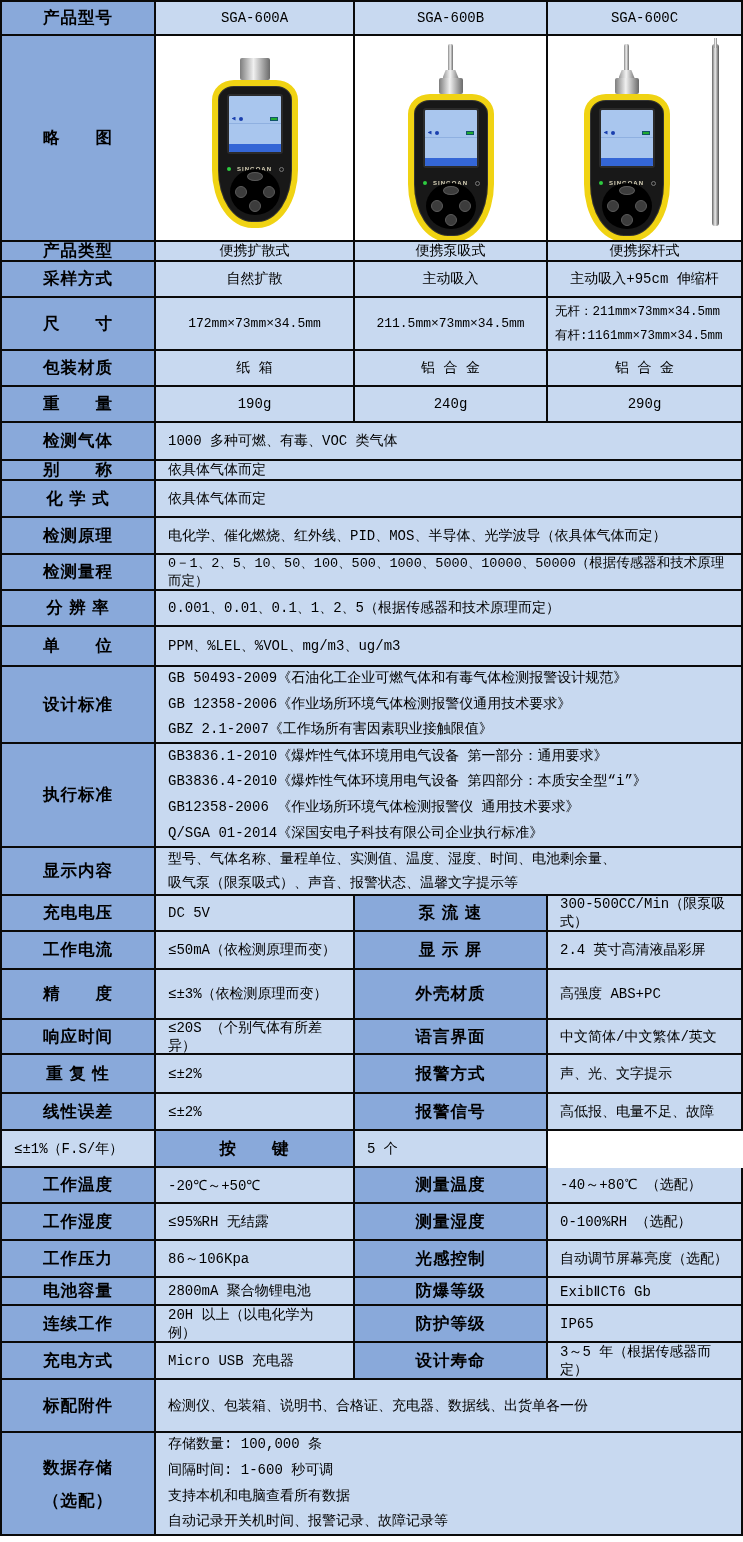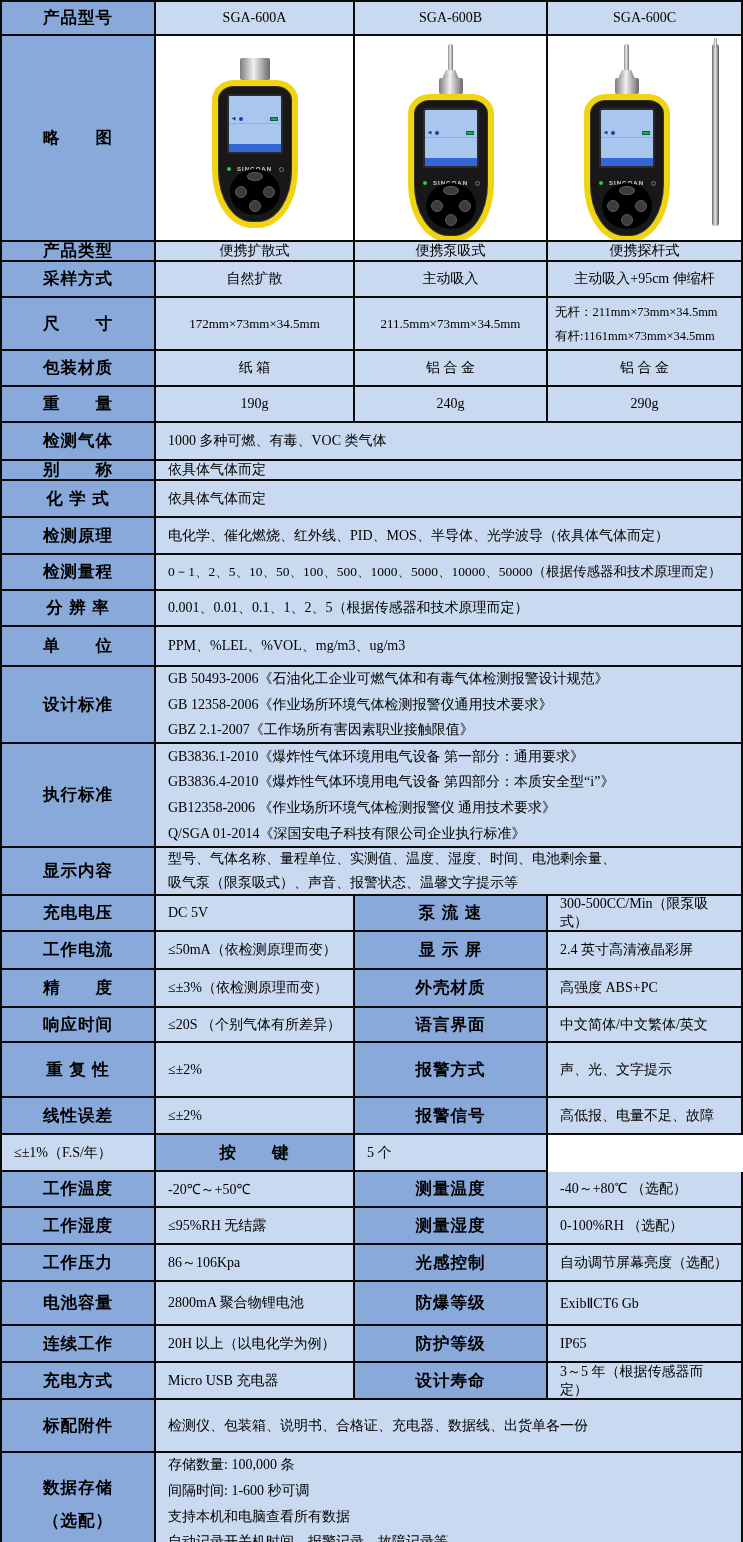--- a/index.html
+++ b/index.html
@@ -5,21 +5,21 @@
   * { margin:0; padding:0; box-sizing:border-box; }
   html,body { background:#fff; }
   body { font-family:"Liberation Sans","DejaVu Sans",sans-serif; color:#000; }
   .tbl { width:743px; border-top:2px solid #0a0a0a; border-left:2px solid #0a0a0a; }
   .row { display:grid; grid-template-columns:154px 199px 193px 195px; }
   .c { border-right:2px solid #0a0a0a; border-bottom:2px solid #0a0a0a; overflow:hidden;
        display:flex; align-items:center; white-space:pre-line; }
   .L { background:#89A9DA; justify-content:center; text-align:center;
        font-weight:bold; font-size:16.5px; letter-spacing:1px; }
   .V { background:#C8D9F0; font-size:14px; padding:2px 12px;
-       font-family:Liberation Serif, serif; }
+       font-family:Liberation Mono, monospace; }
   .ctr { justify-content:center; text-align:center; padding:2px 4px; }
   .s3 { grid-column:2 / span 3; }
   .lh26 { line-height:25.7px; }
   .lh24 { line-height:24px; }
   .white { background:#fff; }
 
   
   .devcell { position:relative; justify-content:center; align-items:flex-start; padding:0; }
   .device { position:relative; display:flex; flex-direction:column; align-items:center; }
   .dev-a { margin-top:22px; }
@@ -189,21 +189,21 @@
   <div class="row" style="height:36px">
     <div class="c L">分 辨 率</div>
     <div class="c V s3">0.001、0.01、0.1、1、2、5（根据传感器和技术原理而定）</div>
   </div>
   <div class="row" style="height:40px">
     <div class="c L">单　　位</div>
     <div class="c V s3">PPM、%LEL、%VOL、mg/m3、ug/m3</div>
   </div>
   <div class="row" style="height:77px">
     <div class="c L">设计标准</div>
-    <div class="c V s3 lh26">GB 50493-2006《石油化工企业可燃气体和有毒气体检测报警设计规范》
+    <div class="c V s3 lh26">GB 50493-2009《石油化工企业可燃气体和有毒气体检测报警设计规范》
 GB 12358-2006《作业场所环境气体检测报警仪通用技术要求》
 GBZ 2.1-2007《工作场所有害因素职业接触限值》</div>
   </div>
   <div class="row" style="height:104px">
     <div class="c L">执行标准</div>
     <div class="c V s3 lh26">GB3836.1-2010《爆炸性气体环境用电气设备  第一部分：通用要求》
 GB3836.4-2010《爆炸性气体环境用电气设备  第四部分：本质安全型“i”》
 GB12358-2006 《作业场所环境气体检测报警仪  通用技术要求》
 Q/SGA 01-2014《深国安电子科技有限公司企业执行标准》</div>
   </div>
@@ -218,33 +218,33 @@
     <div class="c V">DC 5V</div>
     <div class="c L">泵 流 速</div>
     <div class="c V">300-500CC/Min（限泵吸式）</div>
   </div>
   <div class="row" style="height:38px">
     <div class="c L">工作电流</div>
     <div class="c V">≤50mA（依检测原理而变）</div>
     <div class="c L">显 示 屏</div>
     <div class="c V">2.4 英寸高清液晶彩屏</div>
   </div>
-  <div class="row" style="height:38px">
+  <div class="row" style="height:50px">
     <div class="c L">精　　度</div>
     <div class="c V">≤±3%（依检测原理而变）</div>
     <div class="c L">外壳材质</div>
     <div class="c V">高强度 ABS+PC</div>
   </div>
   <div class="row" style="height:35px">
     <div class="c L">响应时间</div>
     <div class="c V">≤20S （个别气体有所差异）</div>
     <div class="c L">语言界面</div>
     <div class="c V">中文简体/中文繁体/英文</div>
   </div>
-  <div class="row" style="height:55px">
+  <div class="row" style="height:39px">
     <div class="c L">重 复 性</div>
     <div class="c V">≤±2%</div>
     <div class="c L">报警方式</div>
     <div class="c V">声、光、文字提示</div>
   </div>
   <div class="row" style="height:37px">
     <div class="c L">线性误差</div>
     <div class="c V">≤±2%</div>
     <div class="c L">报警信号</div>
     <div class="c V">高低报、电量不足、故障</div>
@@ -265,21 +265,21 @@
     <div class="c V">≤95%RH 无结露</div>
     <div class="c L">测量湿度</div>
     <div class="c V">0-100%RH （选配）</div>
   </div>
   <div class="row" style="height:37px">
     <div class="c L">工作压力</div>
     <div class="c V">86～106Kpa</div>
     <div class="c L">光感控制</div>
     <div class="c V">自动调节屏幕亮度（选配）</div>
   </div>
-  <div class="row" style="height:44px">
+  <div class="row" style="height:28px">
     <div class="c L">电池容量</div>
     <div class="c V">2800mA 聚合物锂电池</div>
     <div class="c L">防爆等级</div>
     <div class="c V">ExibⅡCT6 Gb</div>
   </div>
   <div class="row" style="height:37px">
     <div class="c L">连续工作</div>
     <div class="c V">20H 以上（以电化学为例）</div>
     <div class="c L">防护等级</div>
     <div class="c V">IP65</div>

